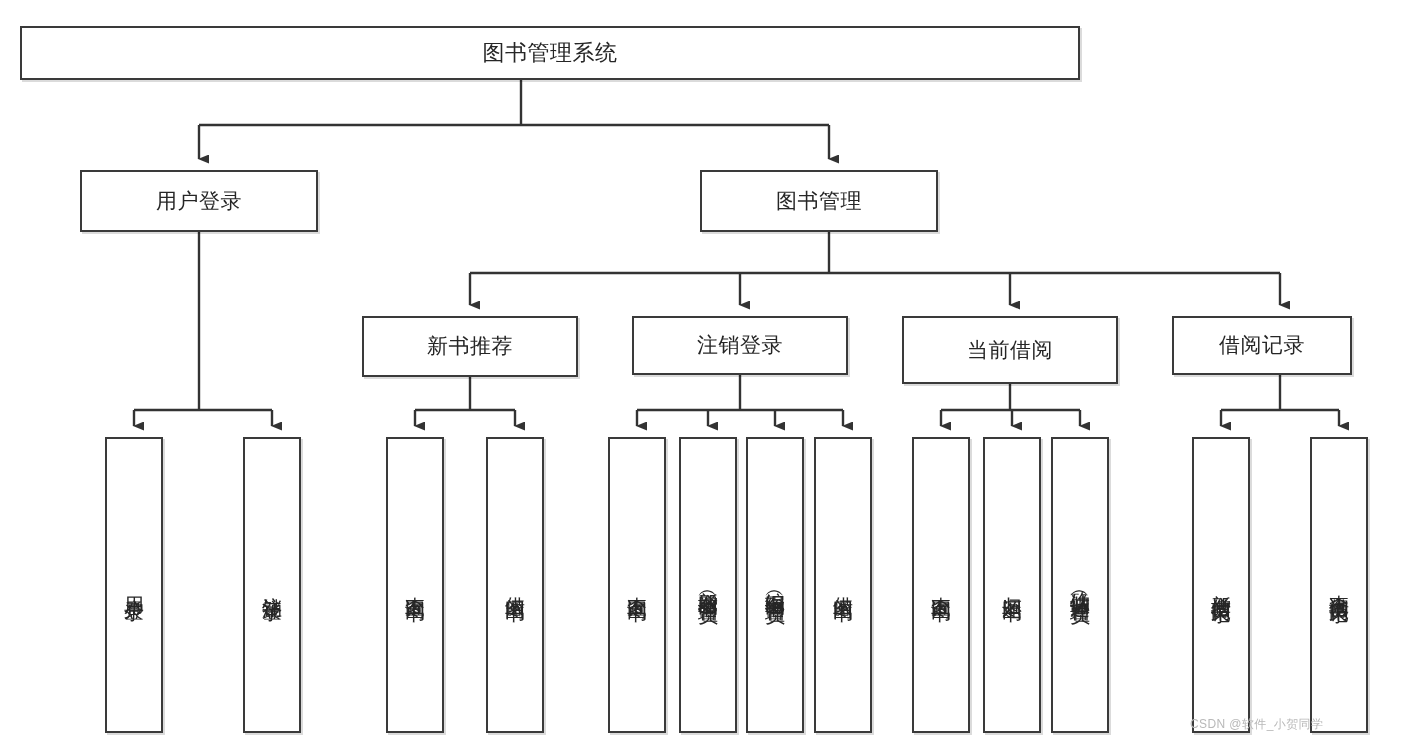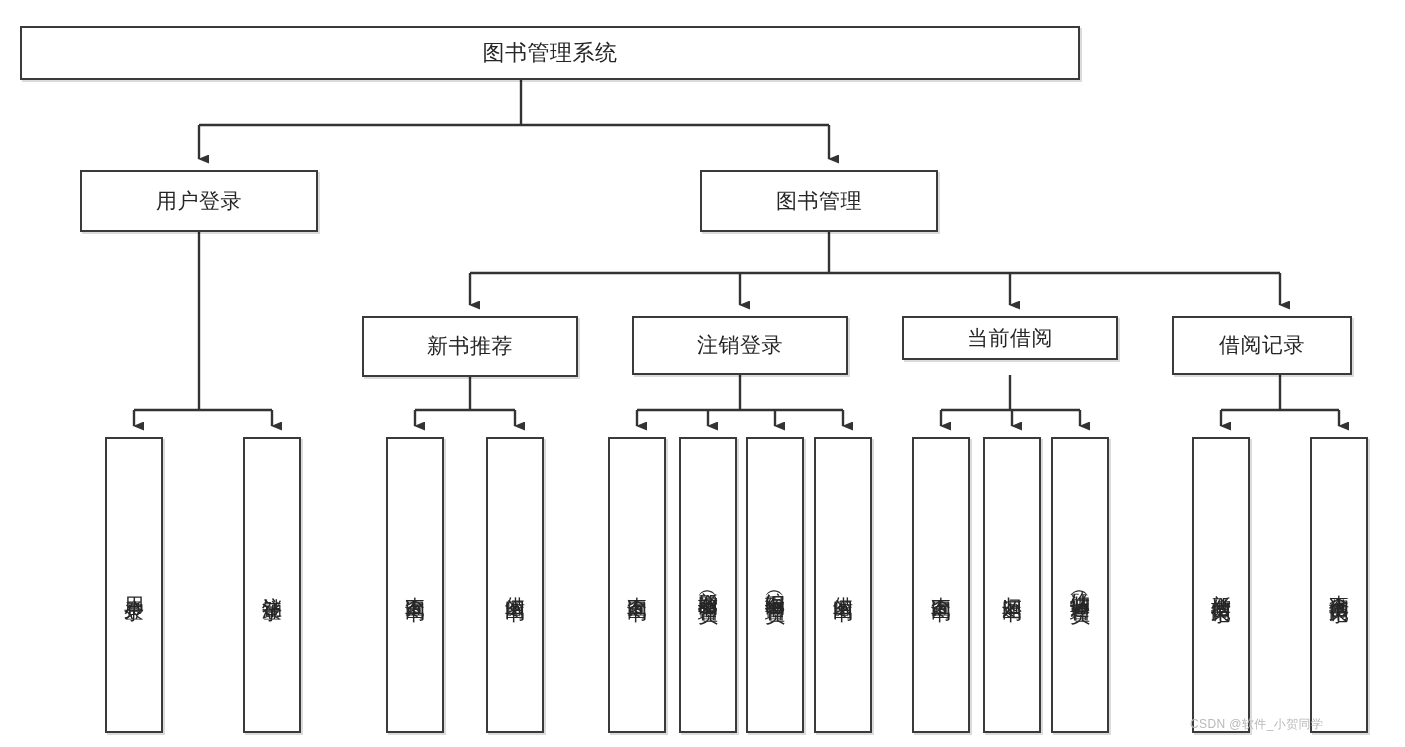--- a/index.html
+++ b/index.html
@@ -117,21 +117,21 @@
       </div>
       <div class="node lvl1" style="left: 700px; top: 170px; width: 238px; height: 62px;">
         <span class="label">图书管理</span>
       </div>
       <div class="node lvl2" style="left: 362px; top: 316px; width: 216px; height: 61px;">
         <span class="label">新书推荐</span>
       </div>
       <div class="node lvl2" style="left: 632px; top: 316px; width: 216px; height: 59px;">
         <span class="label">注销登录</span>
       </div>
-      <div class="node lvl2" style="left: 902px; top: 316px; width: 216px; height: 44px;">
+      <div class="node lvl2" style="left: 902px; top: 316px; width: 216px; height: 68px;">
         <span class="label">当前借阅</span>
       </div>
       <div class="node lvl2" style="left: 1172px; top: 316px; width: 180px; height: 59px;">
         <span class="label">借阅记录</span>
       </div>
       <div class="node leaf vertical" style="left: 105px; top: 437px; width: 58px; height: 296px;">
         <span class="label">用户登录</span>
       </div>
       <div class="node leaf vertical" style="left: 243px; top: 437px; width: 58px; height: 296px;">
         <span class="label">注销登录</span>

